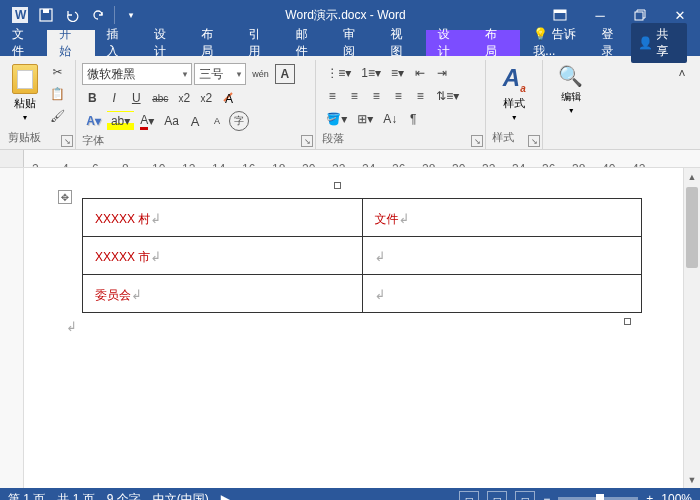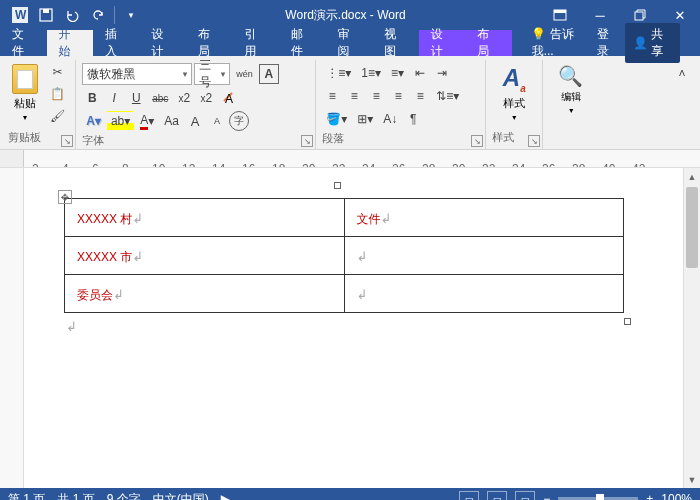--- a/index.html
+++ b/index.html
@@ -9,21 +9,21 @@
 .qat-btn{width:24px;height:24px;display:flex;align-items:center;justify-content:center;color:#fff}
 .qat-sep{width:1px;height:18px;background:rgba(255,255,255,.3);margin:0 2px}
 .title{flex:1;text-align:center;font-size:12px}
 .tool-ctx{background:#7c4dff;padding:4px 14px;margin-left:8px;font-size:11px}
 .winctl{display:flex}
 .winctl div{width:40px;height:30px;display:flex;align-items:center;justify-content:center;font-size:13px}
 .tabs{height:26px;background:#2b579a;color:#fff;display:flex;align-items:stretch}
 .tab{padding:0 12px;display:flex;align-items:center;font-size:12px}
 .tab.active{background:#f1f1f1;color:#2b579a}
 .tab.ctx{background:#7c4dff}
-.tabs-right{margin-left:auto;display:flex;align-items:center;gap:6px;padding:0 20px;font-size:11px}
+.tabs-right{margin-left:auto;display:flex;align-items:center;gap:6px;padding:0 13px;font-size:11px}
 .share{background:#1e3f73;padding:3px 8px;border-radius:2px;display:flex;align-items:center;gap:3px}
 .ribbon{height:94px;background:#f1f1f1;border-bottom:1px solid #d4d4d4;display:flex;padding:4px 2px 0}
 .grp{border-right:1px solid #d4d4d4;padding:0 6px 2px;display:flex;flex-direction:column;position:relative}
 .grp-body{flex:1;display:flex;gap:4px}
 .grp-label{font-size:11px;color:#666;padding:2px 0;position:relative}
 .dlaunch{position:absolute;right:2px;bottom:2px;width:12px;height:12px;border:1px solid #999;font-size:8px;display:flex;align-items:center;justify-content:center;color:#666}
 .vcol{display:flex;flex-direction:column;gap:2px;justify-content:center}
 .paste-big{width:34px;display:flex;flex-direction:column;align-items:center;gap:2px;padding-top:4px}
 .paste-ico{width:26px;height:30px;background:linear-gradient(#f7d96f,#eab73a);border:1px solid #c89530;border-radius:2px;position:relative}
 .paste-ico::after{content:"";position:absolute;top:5px;left:4px;right:4px;bottom:4px;background:#fff;border:1px solid #ccc}
@@ -34,21 +34,21 @@
 .style-big{width:44px;display:flex;flex-direction:column;align-items:center;gap:2px;padding-top:4px}
 .style-ico{font-size:24px;font-weight:bold;color:#2b579a;font-style:italic}
 .style-ico sub{font-size:10px;color:#c43e1c}
 .ruler{height:18px;background:#f8f8f8;border-bottom:1px solid #ddd;display:flex;align-items:center;font-size:9px;color:#666;position:relative;overflow:hidden}
 .ruler-l{width:24px;height:100%;background:#eee;border-right:1px solid #ccc}
 .ruler-ticks{flex:1;position:relative}
 .doc-area{display:flex;height:320px;background:#fff}
 .vruler{width:24px;background:#f8f8f8;border-right:1px solid #ddd}
 .page{flex:1;background:#fff;padding:30px 30px;position:relative;overflow:auto}
 .anchor{position:absolute;left:34px;top:22px;width:14px;height:14px;border:1px solid #999;display:flex;align-items:center;justify-content:center;font-size:10px;color:#666}
-.tbl{border-collapse:collapse;width:560px;margin-left:10px}
+.tbl{border-collapse:collapse;width:560px;margin-left:28px}
 .tbl td{border:1px solid #333;padding:8px 12px;font-size:17px;color:#c00000;height:38px;width:50%}
 .pmark{color:#aaa;font-size:13px;font-family:serif}
 .sel-handle{position:absolute;width:7px;height:7px;background:#fff;border:1px solid #666}
 .scroll-v{width:17px;background:#f1f1f1;border-left:1px solid #ddd;display:flex;flex-direction:column}
 .scroll-btn{height:17px;display:flex;align-items:center;justify-content:center;font-size:9px;color:#666}
 .thumb{flex:.4;margin:2px;background:#c1c1c1;border-radius:2px}
 .statusbar{height:22px;background:#2b579a;color:#fff;display:flex;align-items:center;padding:0 8px;gap:12px;font-size:11px}
 .statusbar .right{margin-left:auto;display:flex;align-items:center;gap:8px}
 .viewbtn{width:20px;height:16px;border:1px solid rgba(255,255,255,.5);display:flex;align-items:center;justify-content:center;font-size:9px}
 .zoom-track{width:80px;height:4px;background:rgba(255,255,255,.4);position:relative}
@@ -143,21 +143,21 @@
     <div class="dlaunch">↘</div>
   </div>
 
   <div class="grp" style="min-width:240px">
     <div class="grp-body" style="flex-direction:column;gap:3px;padding-top:3px">
       <div class="rb-row">
         <div class="combo" style="width:110px">
             <span>微软雅黑</span>
             <span class="arr">▾</span>
           </div>
-        <div class="combo" style="width:36px">
+        <div class="combo" style="width:52px">
             <span>三号</span>
             <span class="arr">▾</span>
           </div>
         <div class="rb-btn" style="font-size:9px">wén</div>
         <div class="rb-btn" style="border:1px solid #666;font-weight:bold">A</div>
       </div>
       <div class="rb-row">
         <div class="rb-btn" style="font-weight:bold">B</div>
         <div class="rb-btn" style="font-style:italic">I</div>
         <div class="rb-btn" style="text-decoration:underline">U</div>

